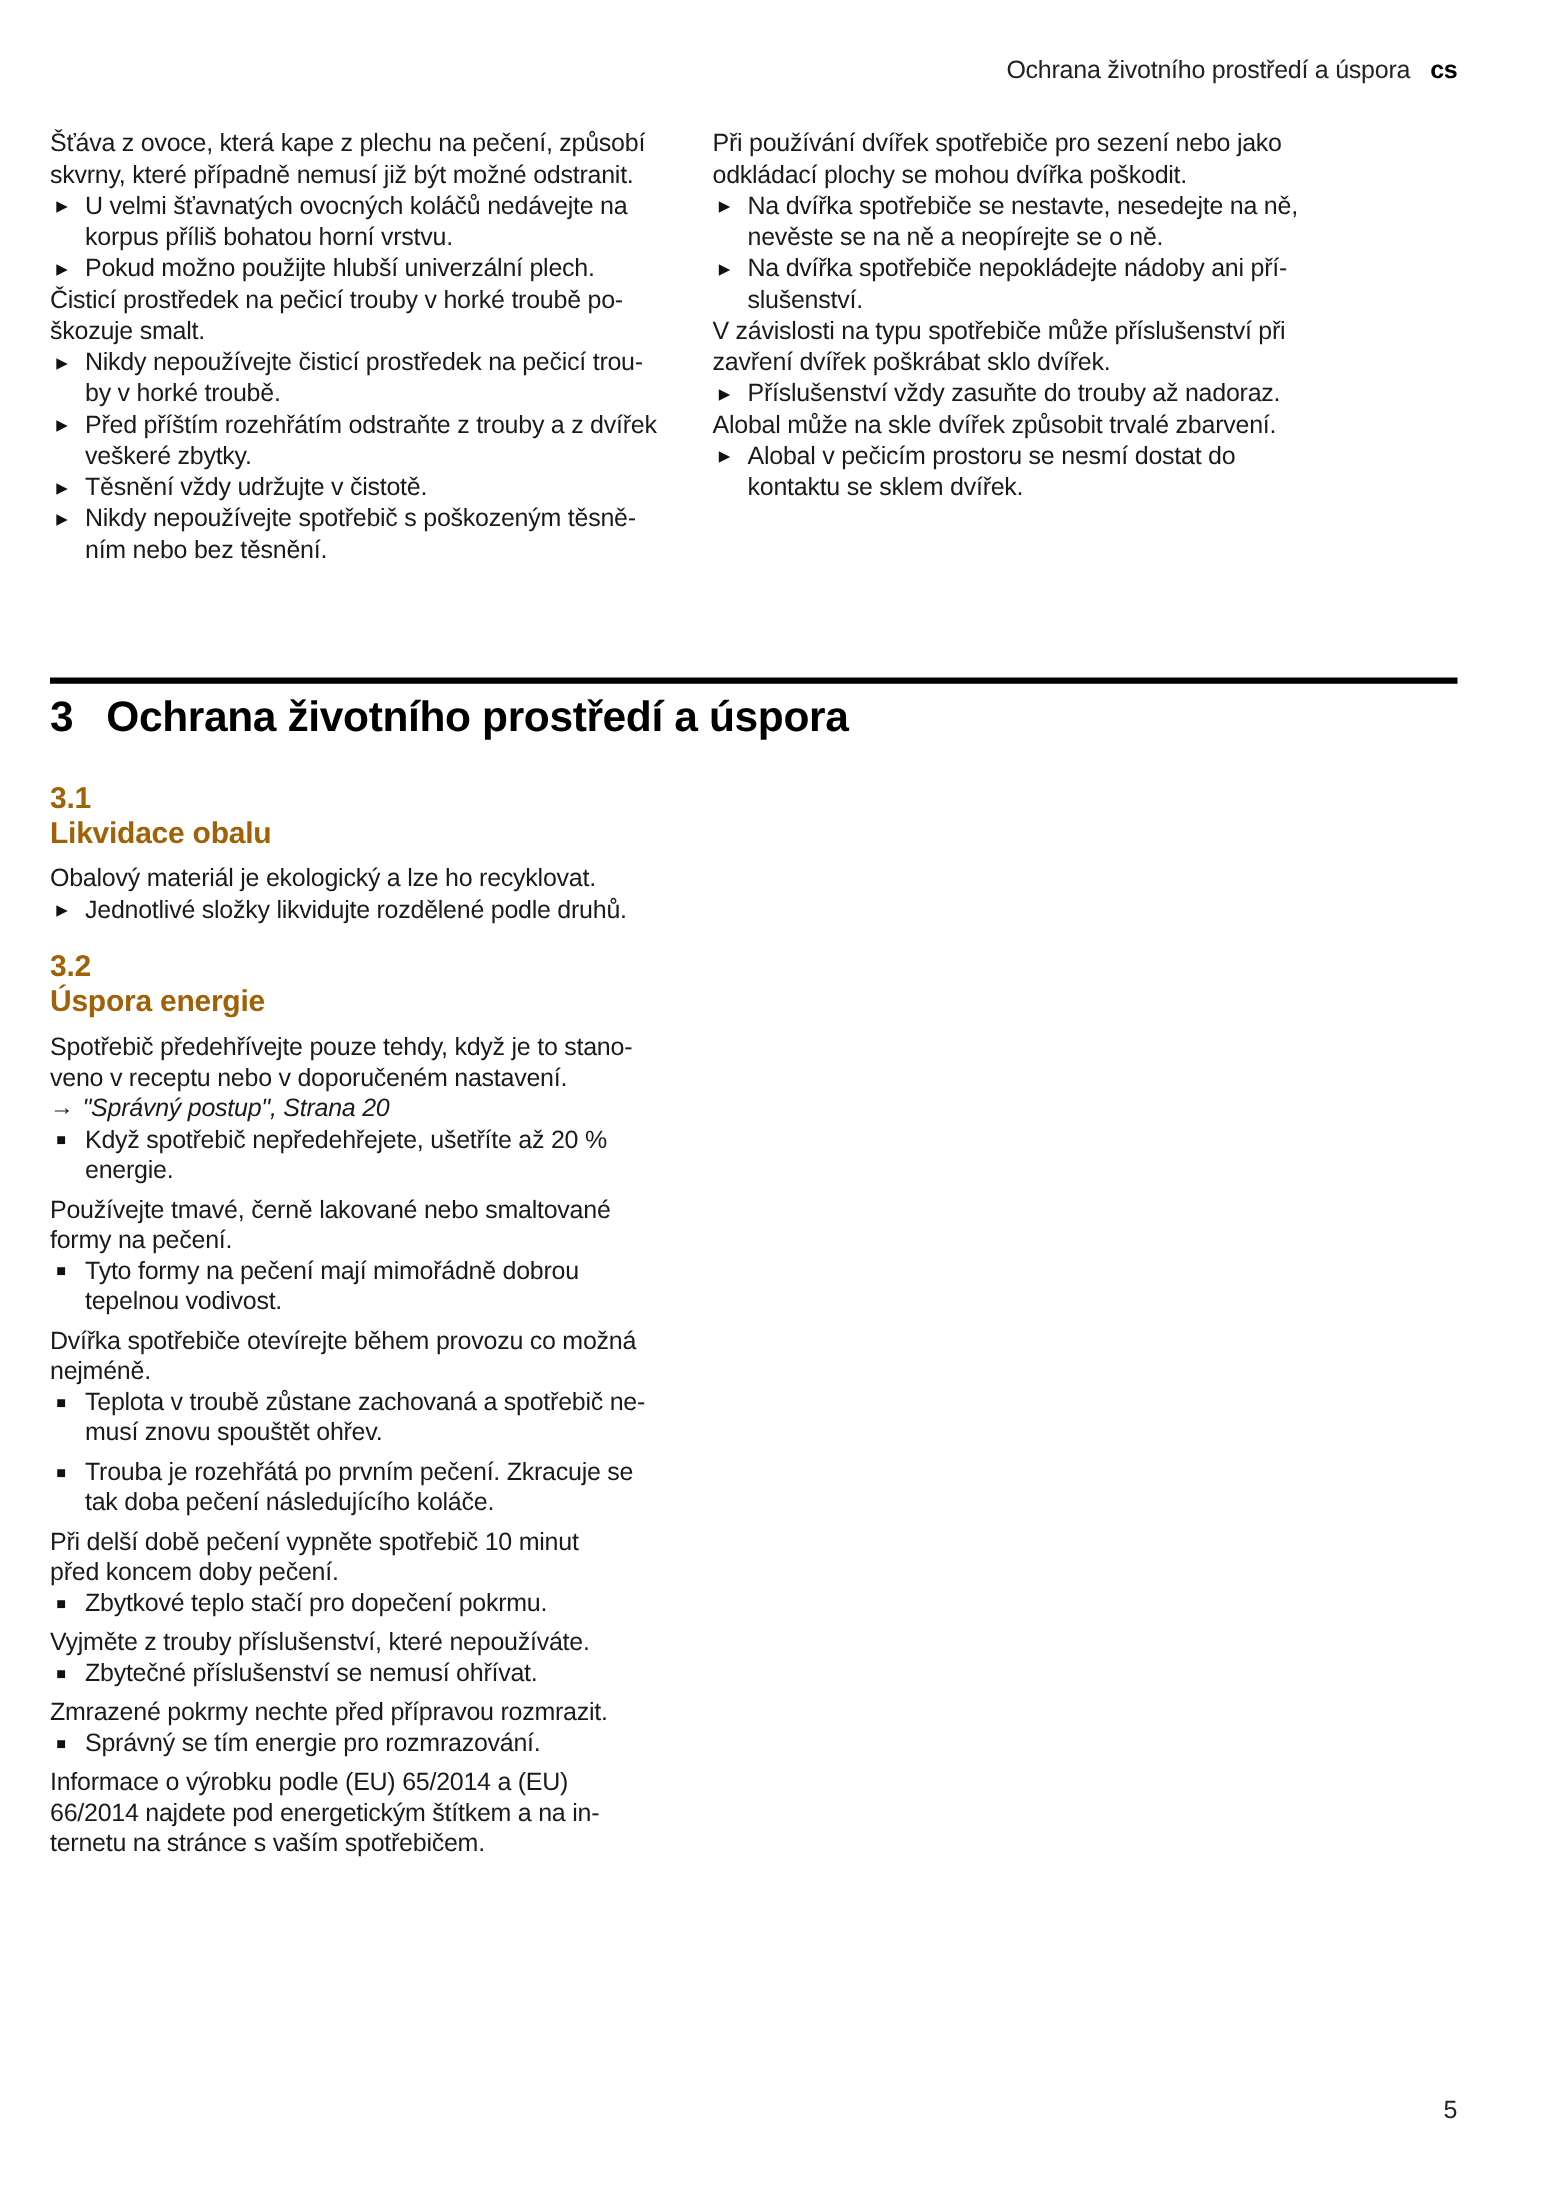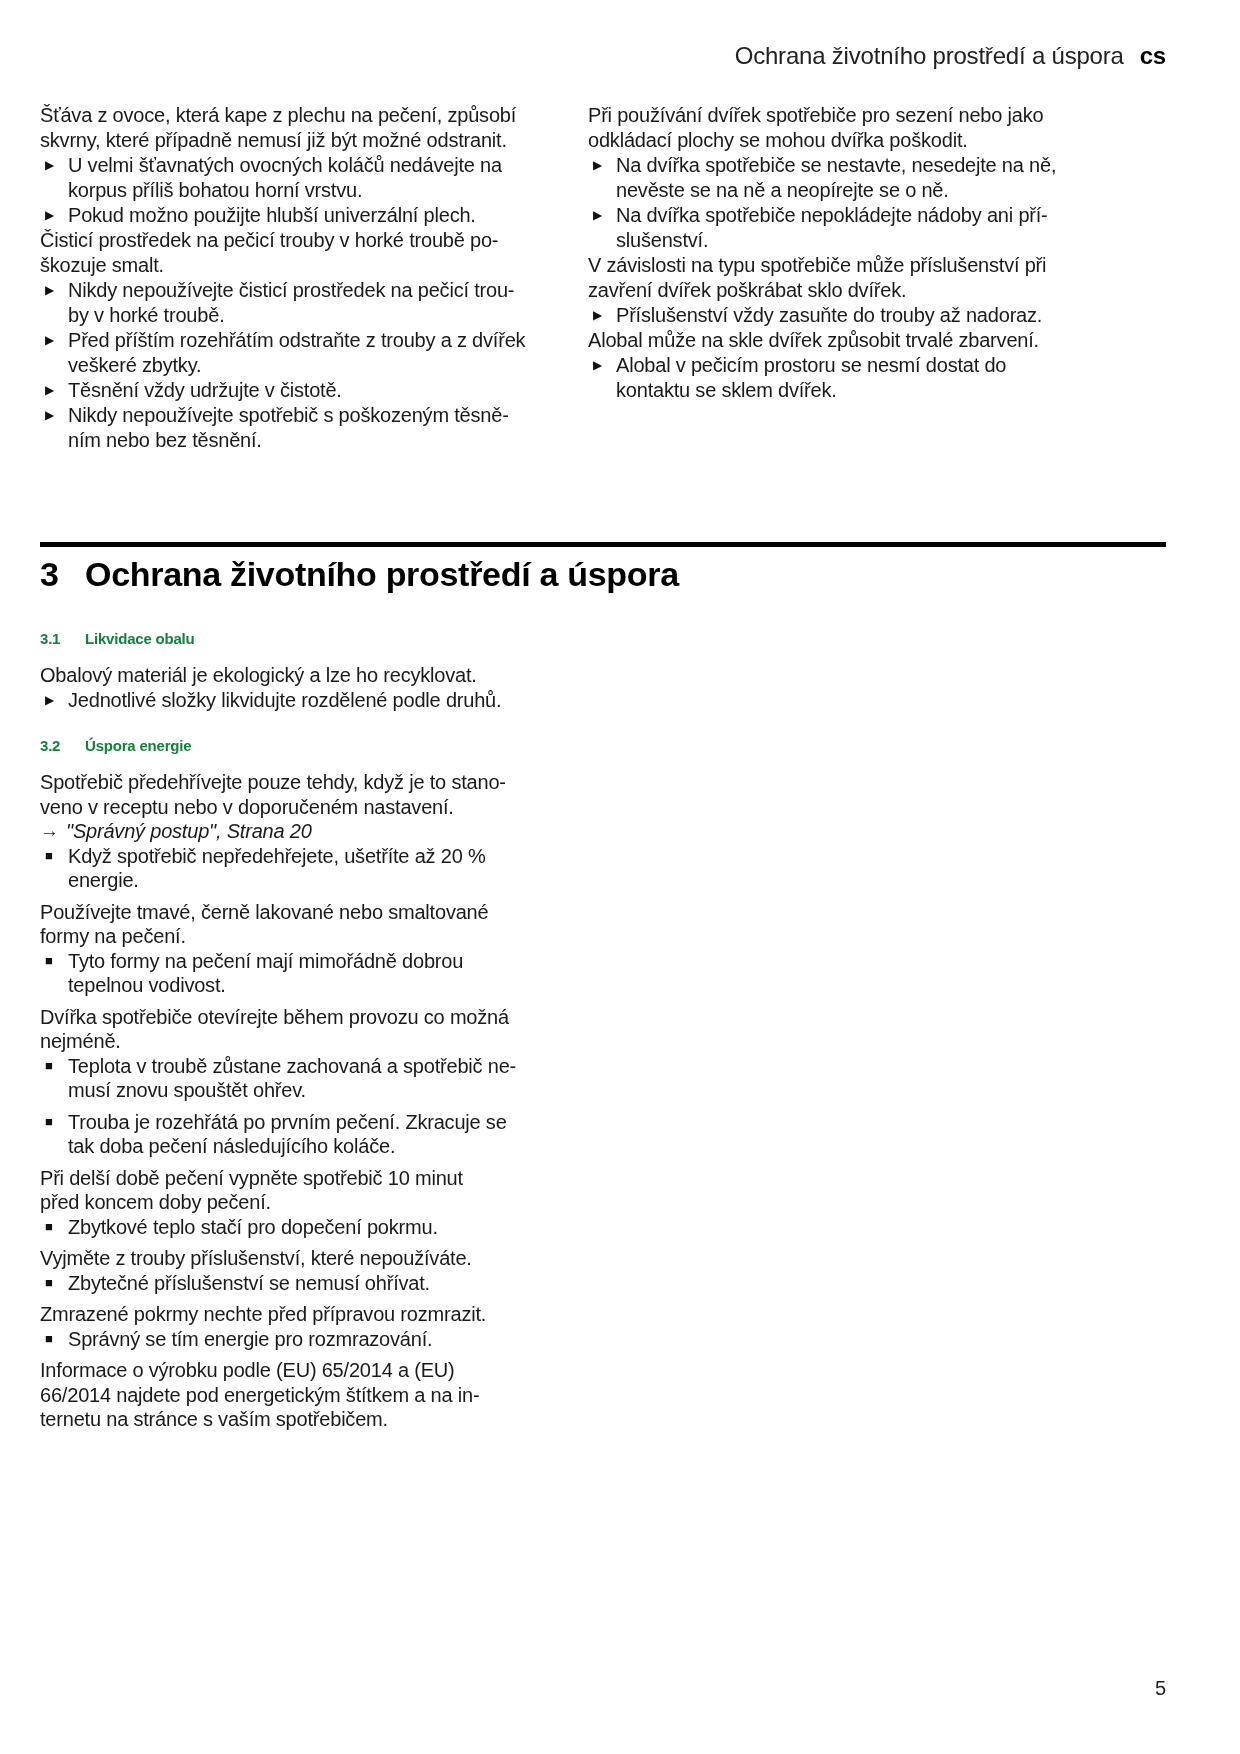--- a/index.html
+++ b/index.html
@@ -7,29 +7,29 @@
     width:1240px;height:1754px;
     font-family:"Liberation Sans", sans-serif;
     color:#1a1a1a;
     -webkit-font-smoothing:antialiased;
   }
   .page{position:relative;width:1240px;height:1754px;overflow:hidden;background:#fff;}
 
   
   .runhead{
     position:absolute;top:44px;right:74px;
-    font-size:24px;line-height:24px;color:#222;
+    font-size:20px;line-height:24px;color:#222;
     letter-spacing:-0.2px;
   }
   .runhead .lang{font-weight:bold;margin-left:16px;color:#000;}
 
   
   .cols{
     position:absolute;top:103px;left:40px;
-    display:flex;gap:43px;
+    display:flex;gap:25px;
   }
   .col{font-size:20px;line-height:25px;letter-spacing:-0.2px;}
   .col.left{width:505px;}
   .col.right{width:530px;}
 
   .para{margin:0;white-space:pre-line;}
   .bullet{display:flex;margin:0;}
   .bullet .marker{
     flex:none;width:28px;padding-left:5px;box-sizing:border-box;
     font-size:12px;line-height:25px;color:#111;
@@ -44,22 +44,22 @@
     letter-spacing:-0.3px;
   }
   .h1 .num{flex:none;width:45px;}
 
   
   .bodycol{
     position:absolute;top:612px;left:40px;width:510px;
     font-size:20px;line-height:24.5px;letter-spacing:-0.2px;
   }
   .h2{
-    display:flex;font-size:15px;line-height:28px;font-weight:bold;color:#15803d;
-    margin:20px 0 10px 0;letter-spacing:-0.2px;
+    display:flex;font-size:24px;line-height:28px;font-weight:bold;color:#a16207;
+    margin:20px 0 10px 0;letter-spacing:-0.2px;flex-direction:column;
   }
   .h2.first{margin-top:13px;}
   .h2 .num{flex:none;width:45px;}
 
   .bodycol .bullet .marker{line-height:24.5px;}
   .sq .marker{font-size:13px;}
   .gend{margin-bottom:7px;}
 
   .ref{display:flex;font-style:italic;}
   .ref .marker{

